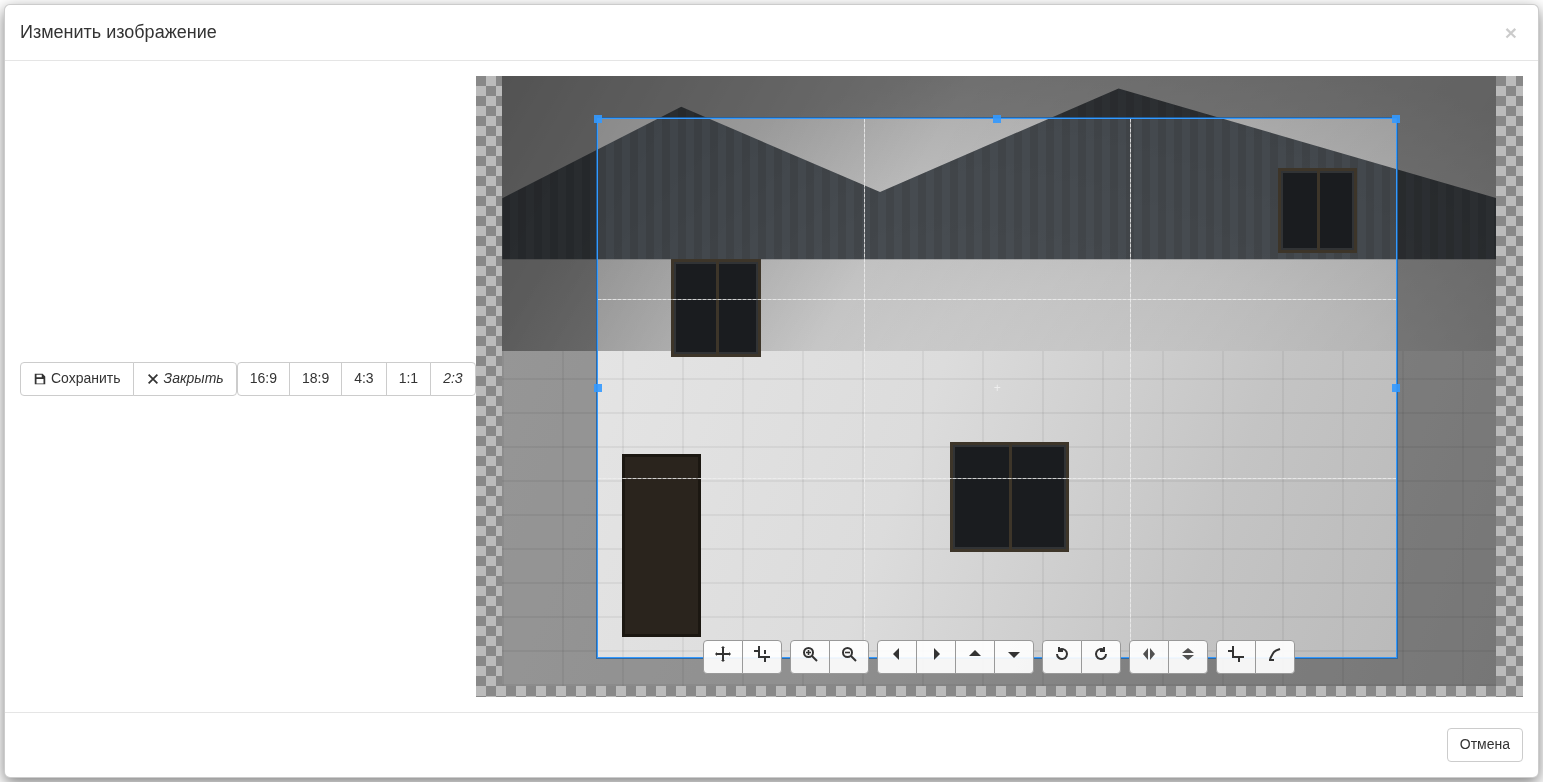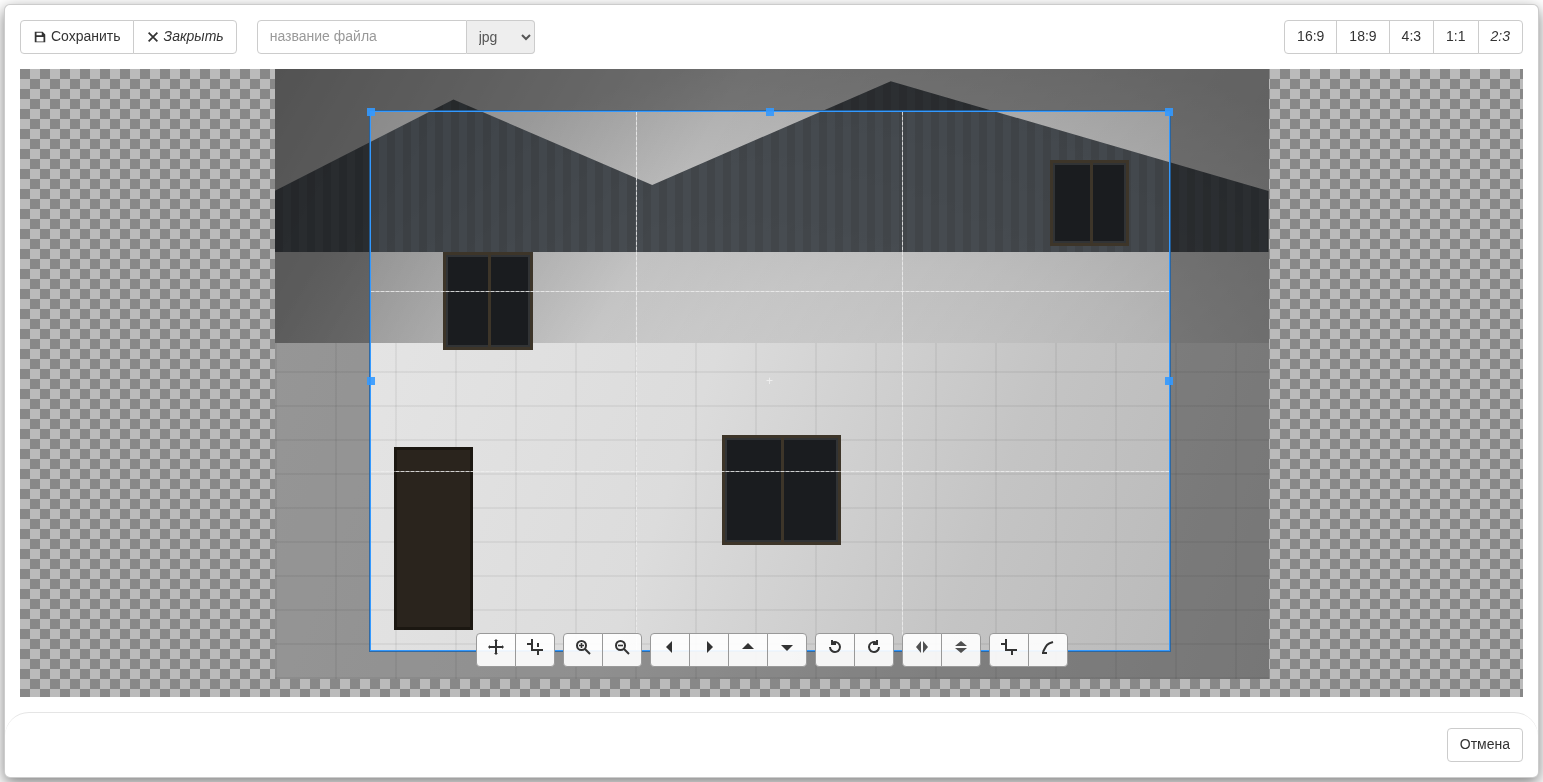--- a/index.html
+++ b/index.html
@@ -42,21 +42,20 @@
     opacity: .2;
     cursor: pointer;
     background: none;
     border: none;
     line-height: 1;
   }
   .modal-body {
     padding: 15px;
     flex: 1 1 auto;
     display: flex;
-    flex-direction: column;
     overflow: hidden;
   }
   .toolbar {
     display: flex;
     align-items: center;
     justify-content: space-between;
     margin-bottom: 15px;
   }
   .toolbar-left, .toolbar-right {
     display: flex;
@@ -203,30 +202,33 @@
     background: rgba(255,255,255,.92);
     border-color: #999;
     color: #333;
   }
   .tool-dock .btn-group .btn svg { width:16px; height:16px; }
 
   .modal-footer {
     padding: 15px;
     border-top: 1px solid #e5e5e5;
     text-align: right;
-    border-radius: 24px;
   }
 
   .icon { width:14px; height:14px; display:inline-block; }
 </style>
 </head>
 <body>
 
 <div class="modal">
 
+  <div class="modal-header">
+    <h4 class="modal-title">Изменить изображение</h4>
+    <button class="close-x">×</button>
+  </div>
 
   <div class="modal-body">
 
     <div class="toolbar">
       <div class="toolbar-left">
 
         <div class="btn-group">
           <button class="btn">
             <span class="icon">
               <svg viewBox="0 0 16 16" fill="currentColor">
@@ -238,28 +240,20 @@
           <button class="btn">
             <span class="icon">
               <svg viewBox="0 0 16 16" stroke="currentColor" stroke-width="2">
                   <path d="M3 3l10 10M13 3L3 13"></path>
                 </svg>
             </span>
             <span>Закрыть</span>
           </button>
         </div>
 
-        <div class="filename-wrap">
-          <input class="filename-input" type="text" placeholder="название файла" style="">
-          <select class="ext-select">
-            <option>jpg</option>
-            <option>png</option>
-            <option>webp</option>
-          </select>
-        </div>
 
       </div>
 
       <div class="toolbar-right">
         <div class="btn-group">
           <button class="btn">16:9</button>
           <button class="btn">18:9</button>
           <button class="btn">4:3</button>
           <button class="btn">1:1</button>
           <button class="btn">2:3</button>

